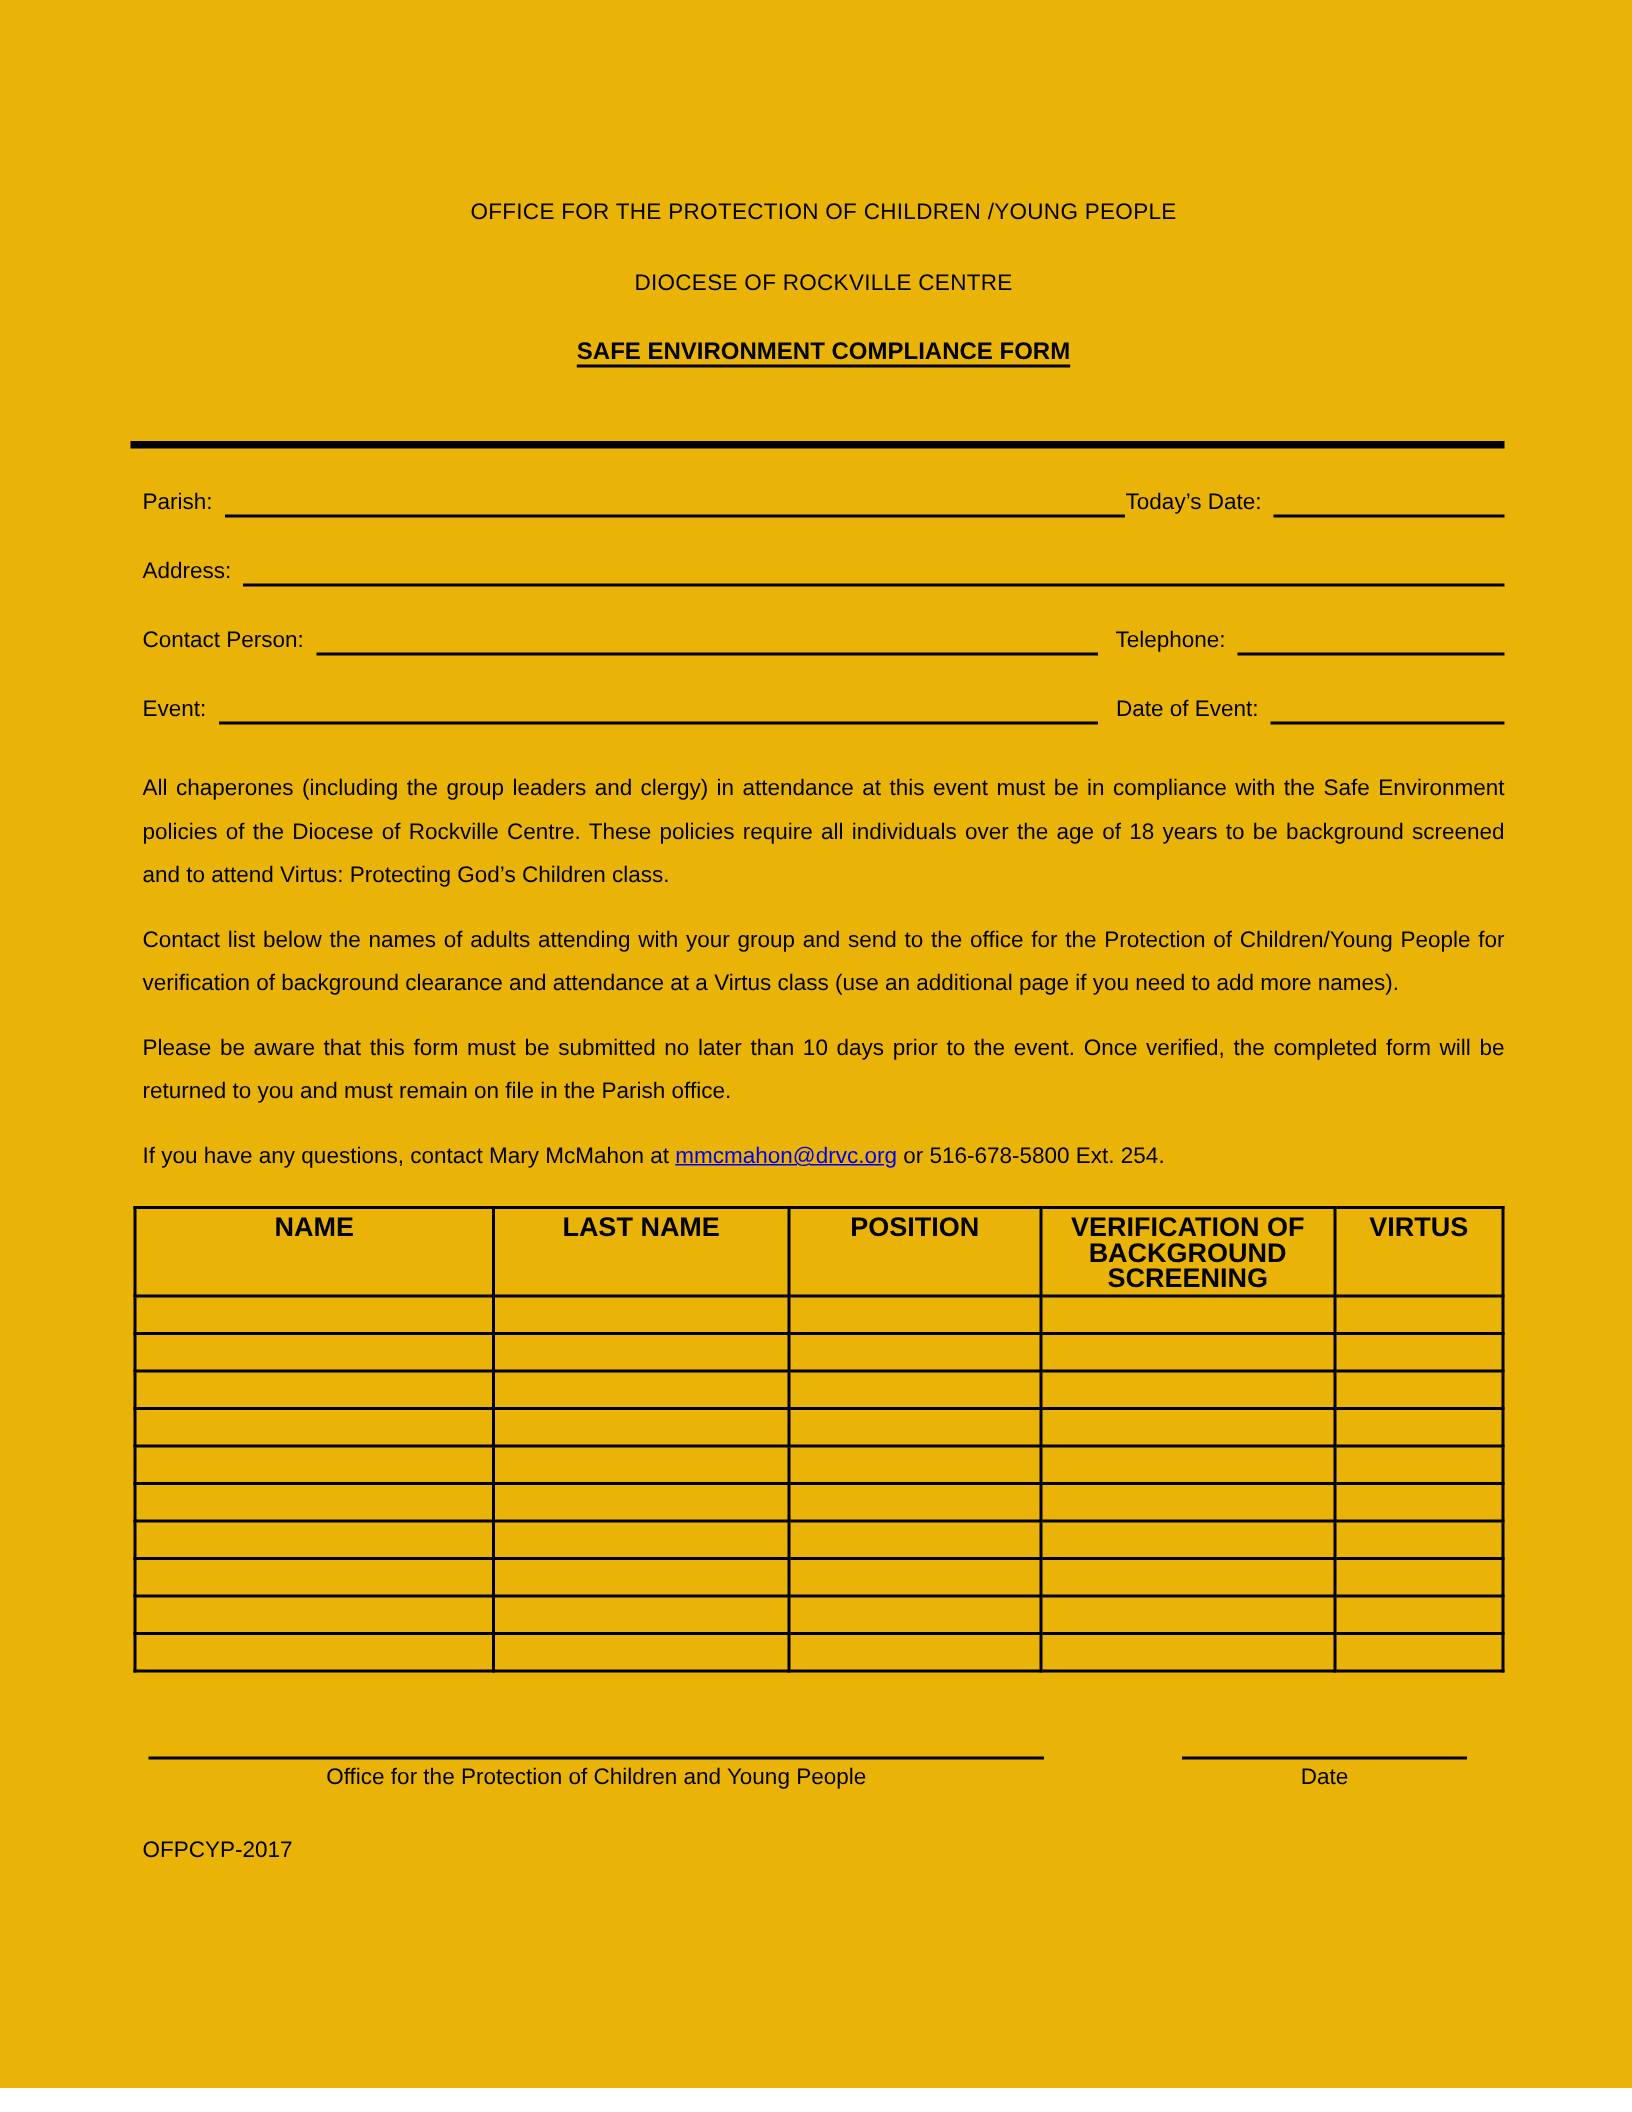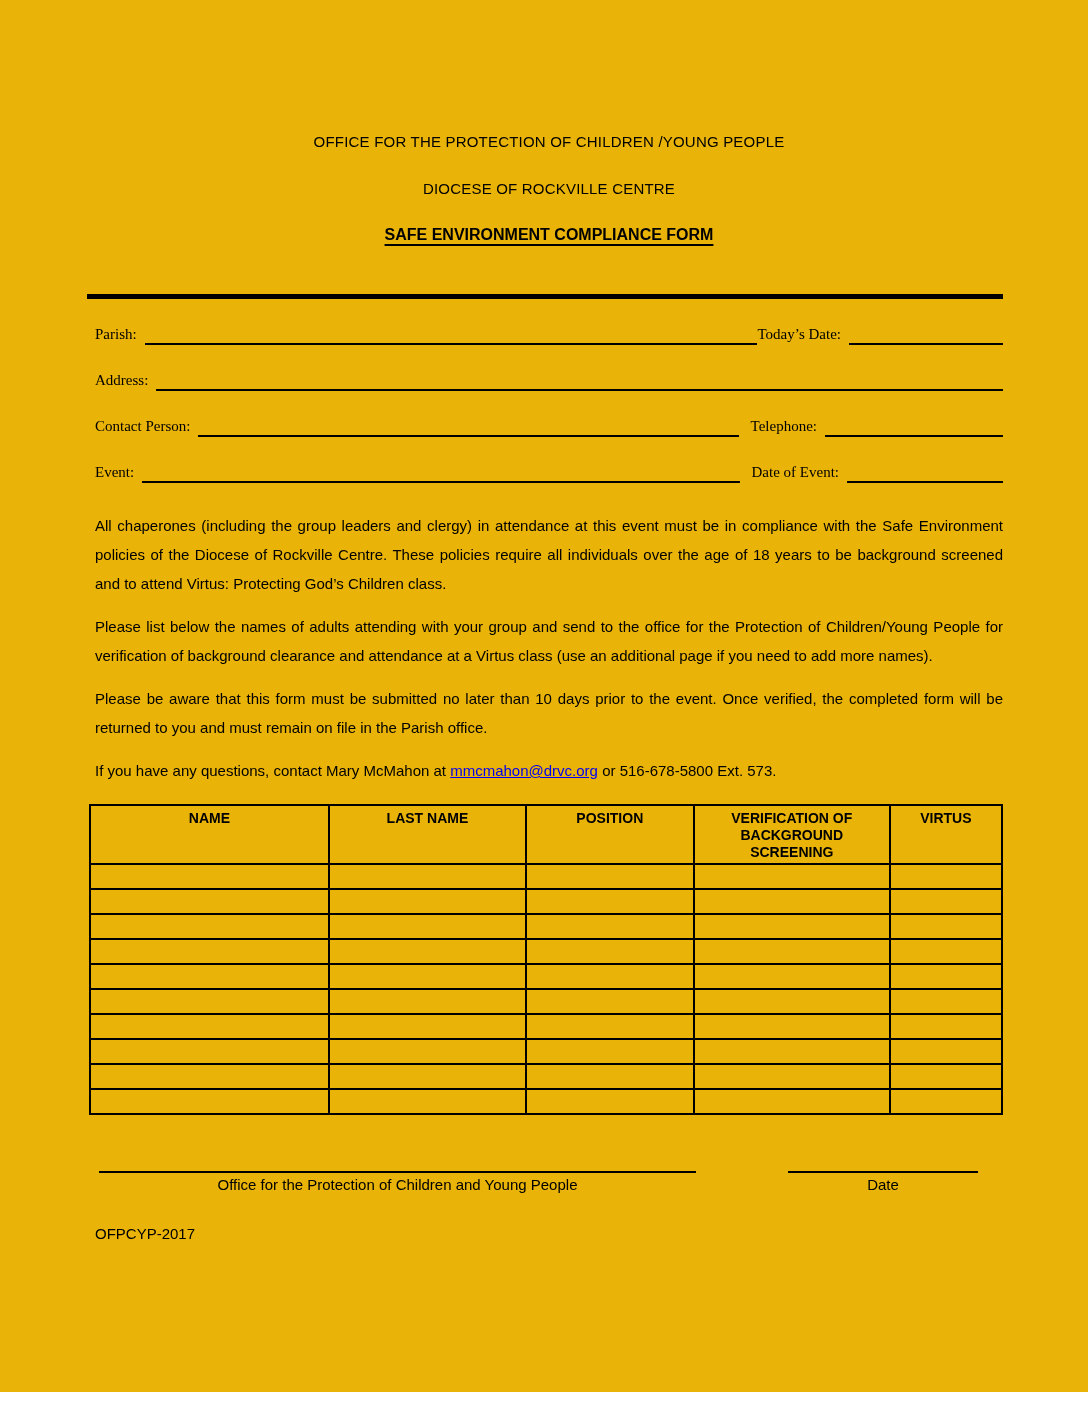--- a/index.html
+++ b/index.html
@@ -29,21 +29,21 @@
   .thick-rule {
     height: 5px;
     background: #000;
     margin: 50px 0 0 -8px;
     width: 916px;
   }
 
   
   .field-row { display: flex; height: 19px; margin-top: 27px; }
   .field-row:first-of-type { margin-top: 24px; }
-  .flabel { white-space: nowrap; padding-right: 8px; align-self: flex-start; font-family: Liberation Serif, serif; }
+  .flabel { white-space: nowrap; padding-right: 8px; align-self: flex-start; }
   .flabel.second { padding-left: 12px; text-align: center; }
   .flabel.tight { padding-left: 0; }
   .fline { border-bottom: 2px solid #000; align-self: stretch; }
   .fline.grow { flex: 1 1 auto; }
 
   
   .body-copy { margin-top: 28px; }
   .body-copy p {
     margin: 0 0 14px 0;
     line-height: 29px;
@@ -55,21 +55,21 @@
   
   table.roster {
     border-collapse: collapse;
     width: 914px;
     margin-left: -6px;
     margin-top: 19px;
     table-layout: fixed;
   }
   table.roster th, table.roster td { border: 2px solid #000; }
   table.roster th {
-    font-size: 14px;
+    font-size: 18px;
     font-weight: bold;
     text-align: center;
     vertical-align: top;
     padding: 4px 6px 2px;
     line-height: 17px;
     height: 58px;
     box-sizing: border-box;
   }
   table.roster td { height: 23px; padding: 0 4px; }
   .col-name { width: 26.2%; }
@@ -127,23 +127,23 @@
 
   <div class="field-row">
     <span class="flabel">Event:</span>
     <span class="fline grow"></span>
     <span class="flabel second">Date of Event:</span>
     <span class="fline" style="width:156px"></span>
   </div>
 
   <div class="body-copy">
     <p>All chaperones (including the group leaders and clergy) in attendance at this event must be in compliance with the Safe Environment policies of the Diocese of Rockville Centre. These policies require all individuals over the age of 18 years to be background screened and to attend Virtus: Protecting God’s Children class.</p>
-    <p>Please list below the names of adults attending with your group and send to the office for the Protection of Children/Young People for verification of background clearance and attendance at a Virtus class (use an additional page if you need to add more names).</p>
+    <p>Contact list below the names of adults attending with your group and send to the office for the Protection of Children/Young People for verification of background clearance and attendance at a Virtus class (use an additional page if you need to add more names).</p>
     <p>Please be aware that this form must be submitted no later than 10 days prior to the event. Once verified, the completed form will be returned to you and must remain on file in the Parish office.</p>
-    <p class="no-justify"><span>If you have any questions, contact Mary McMahon at </span><a href="#" class="email-link" style="color: rgb(0, 0, 238);">mmcmahon@drvc.org</a><span> or 516-678-5800 Ext. 573.</span></p>
+    <p class="no-justify"><span>If you have any questions, contact Mary McMahon at </span><a href="#" class="email-link" style="color: rgb(0, 0, 238);">mmcmahon@drvc.org</a><span> or 516-678-5800 Ext. 254.</span></p>
   </div>
 
   <table class="roster">
     <thead>
       <tr>
         <th class="col-name">NAME</th>
         <th class="col-last">LAST NAME</th>
         <th class="col-pos">POSITION</th>
         <th class="col-ver">VERIFICATION OF BACKGROUND SCREENING</th>
         <th class="col-vir">VIRTUS</th>

